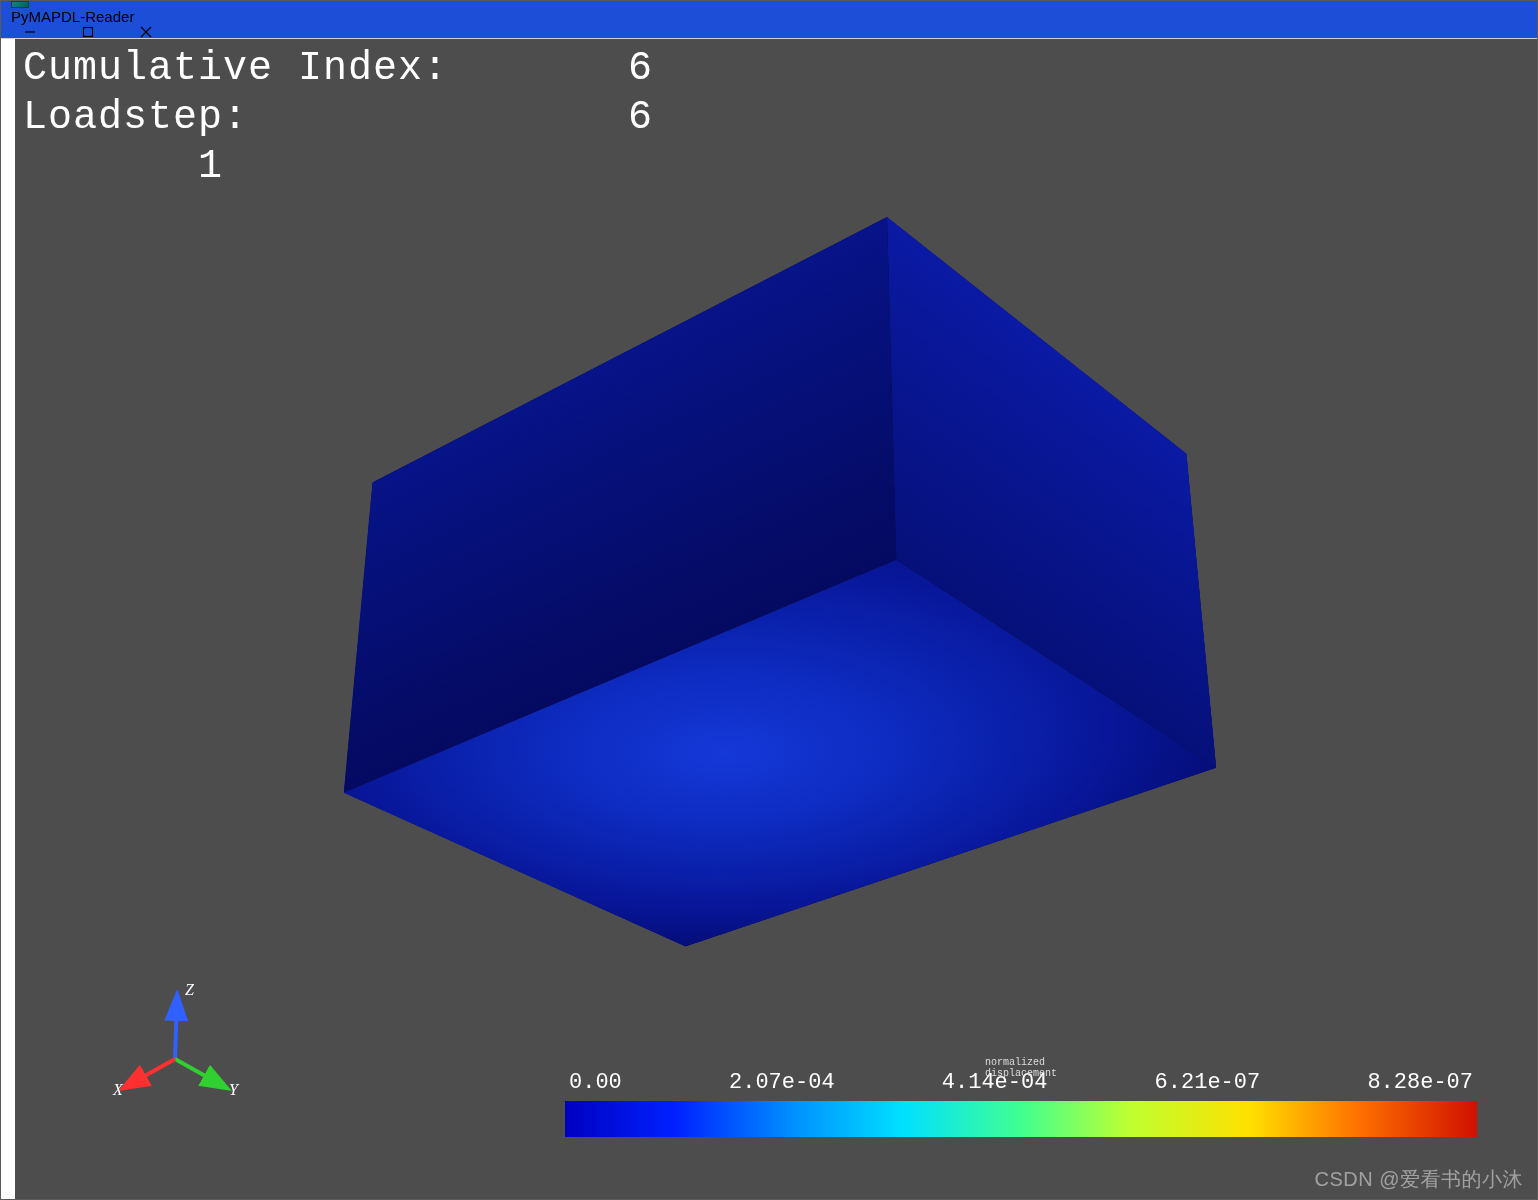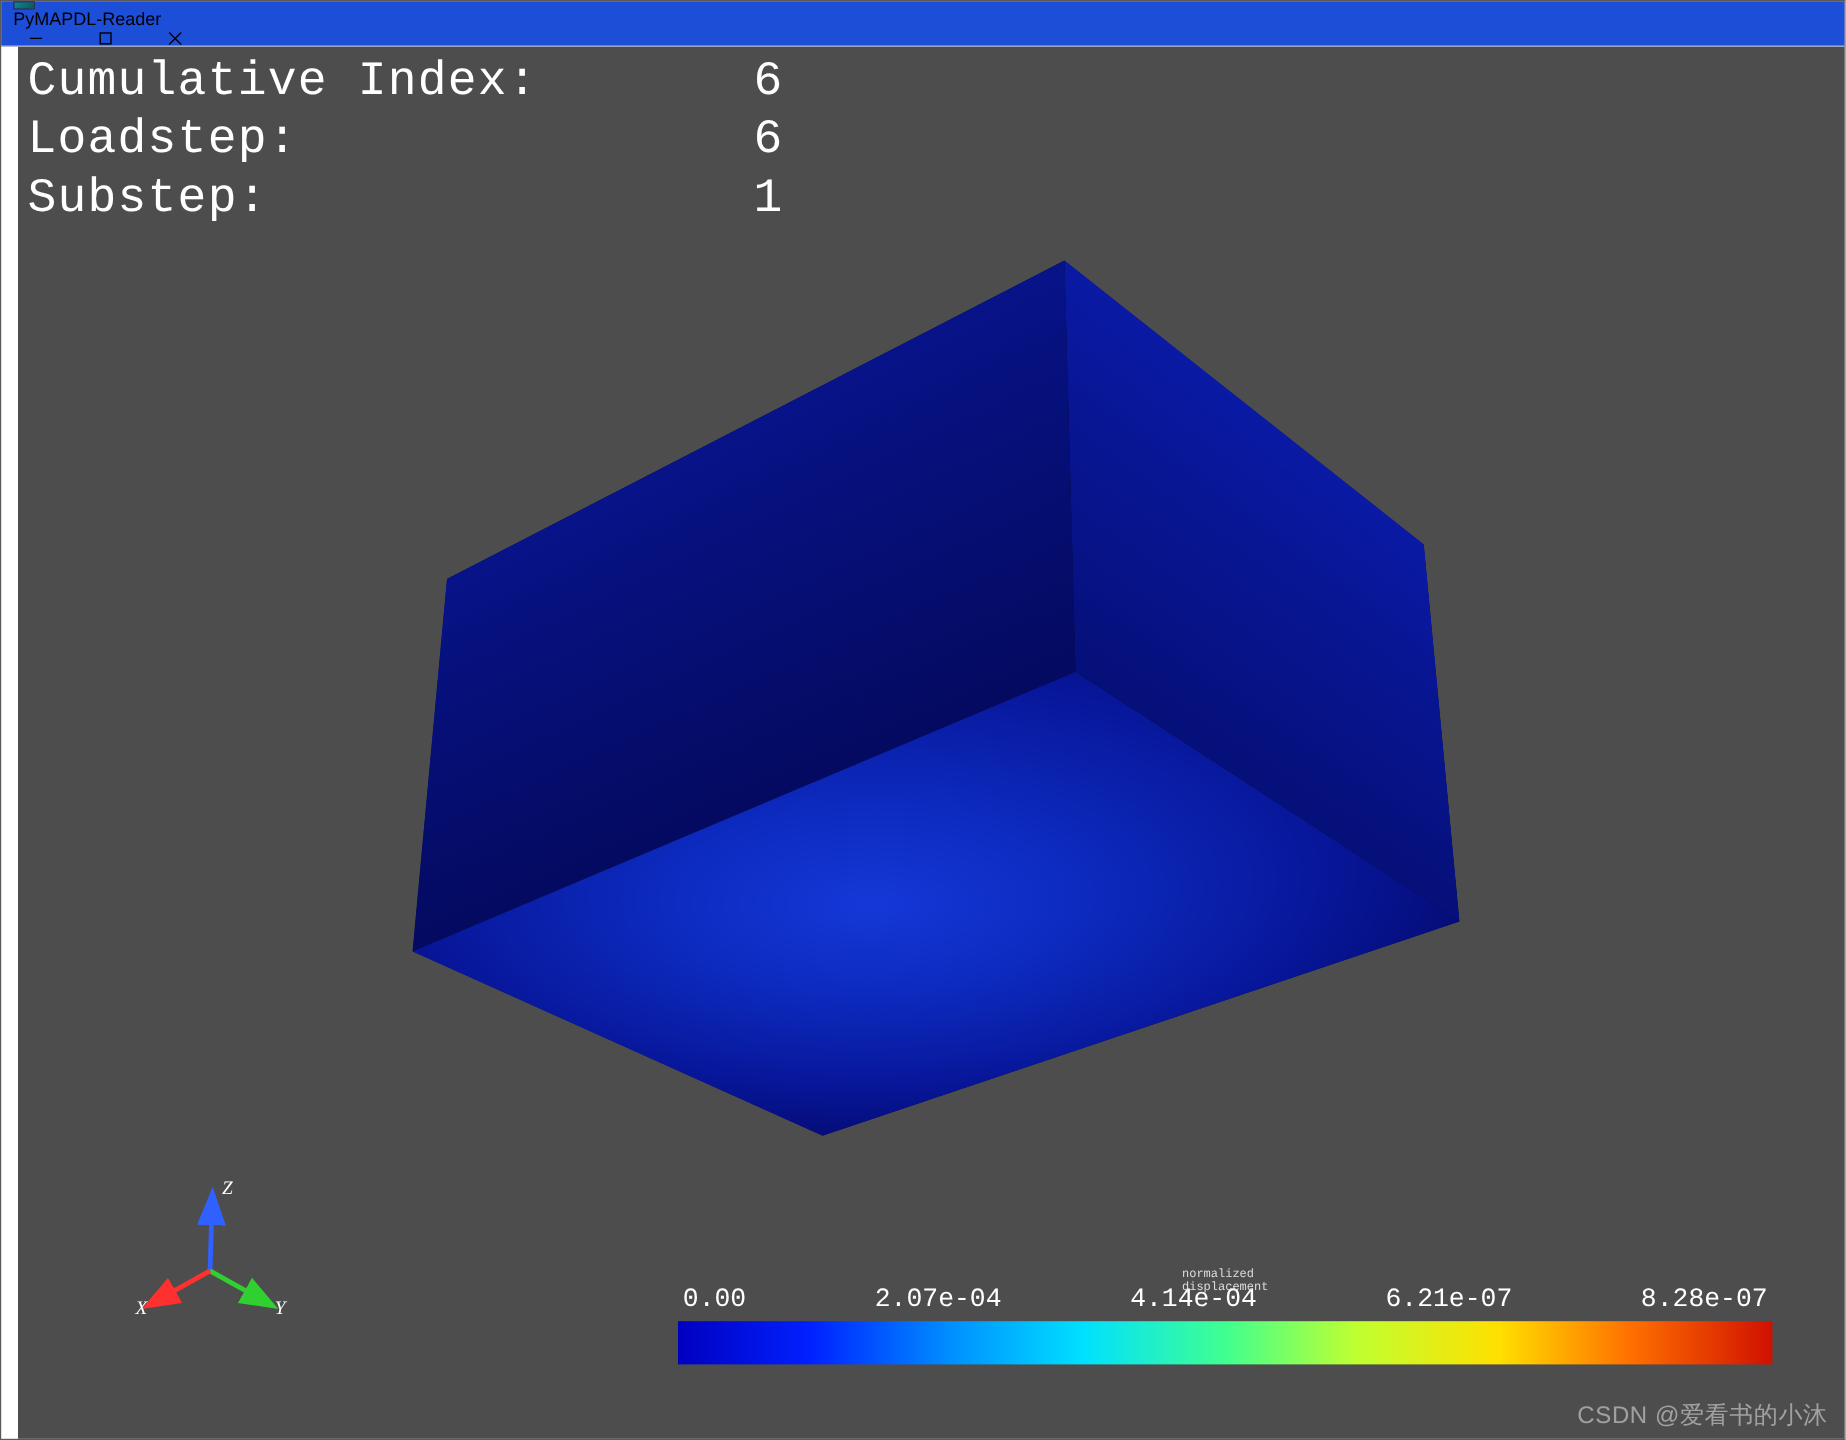--- a/index.html
+++ b/index.html
@@ -82,21 +82,20 @@
     <div class="info-overlay">
       <div class="info-row">
         <span class="info-label">Cumulative Index:</span>
         <span class="info-value">6</span>
       </div>
       <div class="info-row">
         <span class="info-label">Loadstep:</span>
         <span class="info-value">6</span>
       </div>
       <div class="info-row">
-        <span class="info-label">Substep:</span>
         <span class="info-value">1</span>
       </div>
     </div>
 
     <svg class="axis-triad" viewBox="0 0 140 140">
       <defs>
         <marker id="arR" markerWidth="8" markerHeight="8" refX="6" refY="3" orient="auto">
             <path d="M0,0 L8,3 L0,6 Z" fill="#ff3030"></path>
           </marker>
         <marker id="arG" markerWidth="8" markerHeight="8" refX="6" refY="3" orient="auto">

